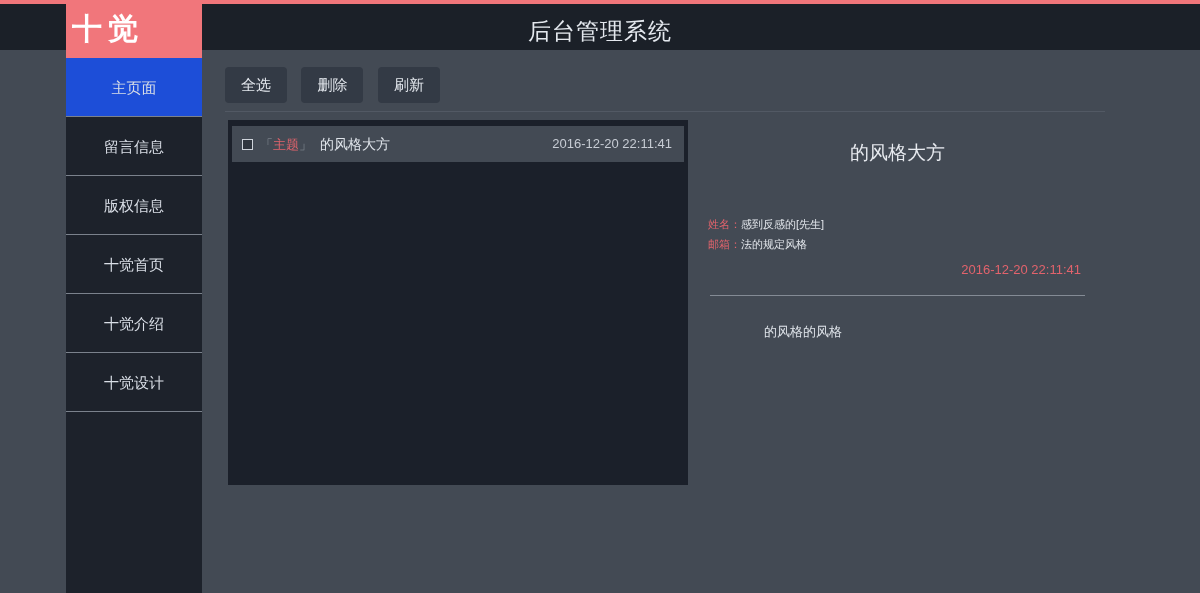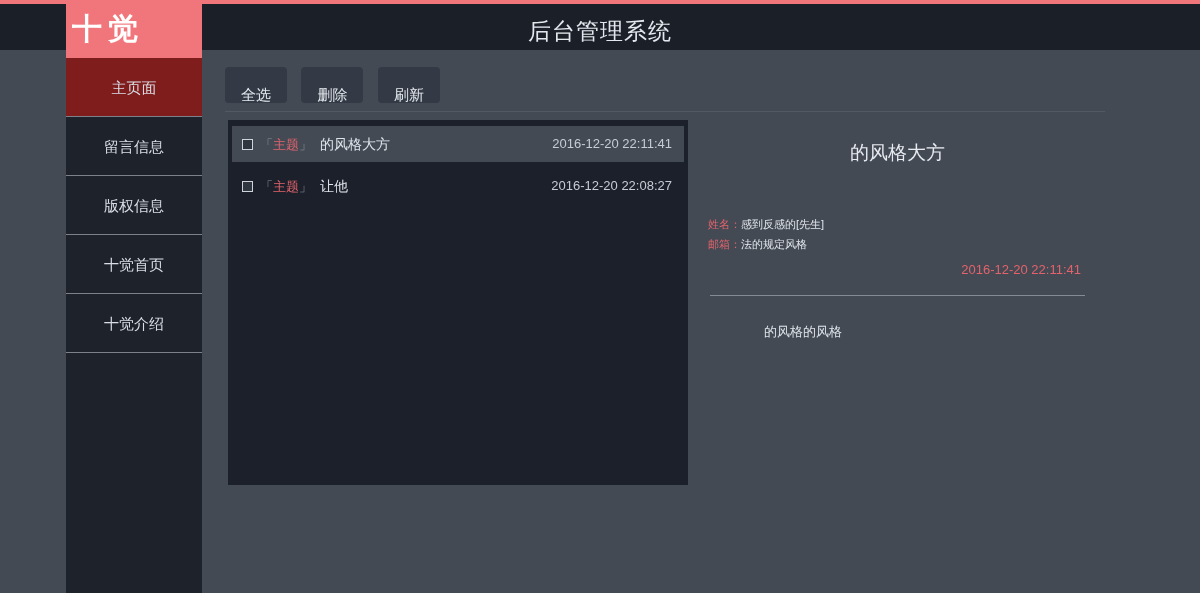--- a/index.html
+++ b/index.html
@@ -74,40 +74,40 @@
     text-align: center;
     font-size: 15px;
     color: #d9dee6;
     border-bottom: 1px solid #7b828c;
     box-sizing: border-box;
   }
   .nav-item:first-child {
     border-top: none;
   }
   .nav-item.active {
-    background: #7f1d1d;
+    background: #1d4ed8;
   }
   
   .main {
     position: absolute;
     left: 225px;
     top: 58px;
     width: 888px;
     height: 535px;
   }
   .toolbar {
     position: absolute;
     left: 0; top: 9px;
     height: 36px;
   }
   .tb-btn {
     display: inline-block;
     height: 36px;
     line-height: 36px;
-    padding: 10px 16px;
+    padding: 0 16px;
     background: #333a45;
     color: #e4e8ee;
     font-size: 15px;
     border-radius: 4px;
     margin-right: 10px;
     border: none;
     cursor: pointer;
     font-family: inherit;
     vertical-align: top;
   }
@@ -241,42 +241,41 @@
   </div>
   <div class="nav-item">
     <span>版权信息</span>
   </div>
   <div class="nav-item">
     <span>十觉首页</span>
   </div>
   <div class="nav-item">
     <span>十觉介绍</span>
   </div>
+  <div class="nav-item">
+    <span>十觉设计</span>
+  </div>
 </div>
 
 <div class="main">
 
   <div class="toolbar">
     <button class="tb-btn">全选</button>
     <button class="tb-btn">删除</button>
     <button class="tb-btn">刷新</button>
   </div>
   <div class="toolbar-divider"></div>
 
   <div class="list-panel">
 
     <div class="list-row selected">
       <span class="row-check"></span><span class="row-tag"><span>「</span><b>主题</b><span>」</span></span><span class="row-title">的风格大方</span>
       <span class="row-time">2016-12-20 22:11:41</span>
     </div>
 
-    <div class="list-row">
-      <span class="row-check"></span><span class="row-tag"><span>「</span><b>主题</b><span>」</span></span><span class="row-title">让他</span>
-      <span class="row-time">2016-12-20 22:08:27</span>
-    </div>
 
   </div>
 
   <div class="detail-panel">
     <div class="detail-title">的风格大方</div>
 
     <div class="detail-meta">
       <div><span class="meta-label">姓名：</span><span class="meta-value">感到反感的[先生]</span></div>
       <div><span class="meta-label">邮箱：</span><span class="meta-value">法的规定风格</span></div>
     </div>

